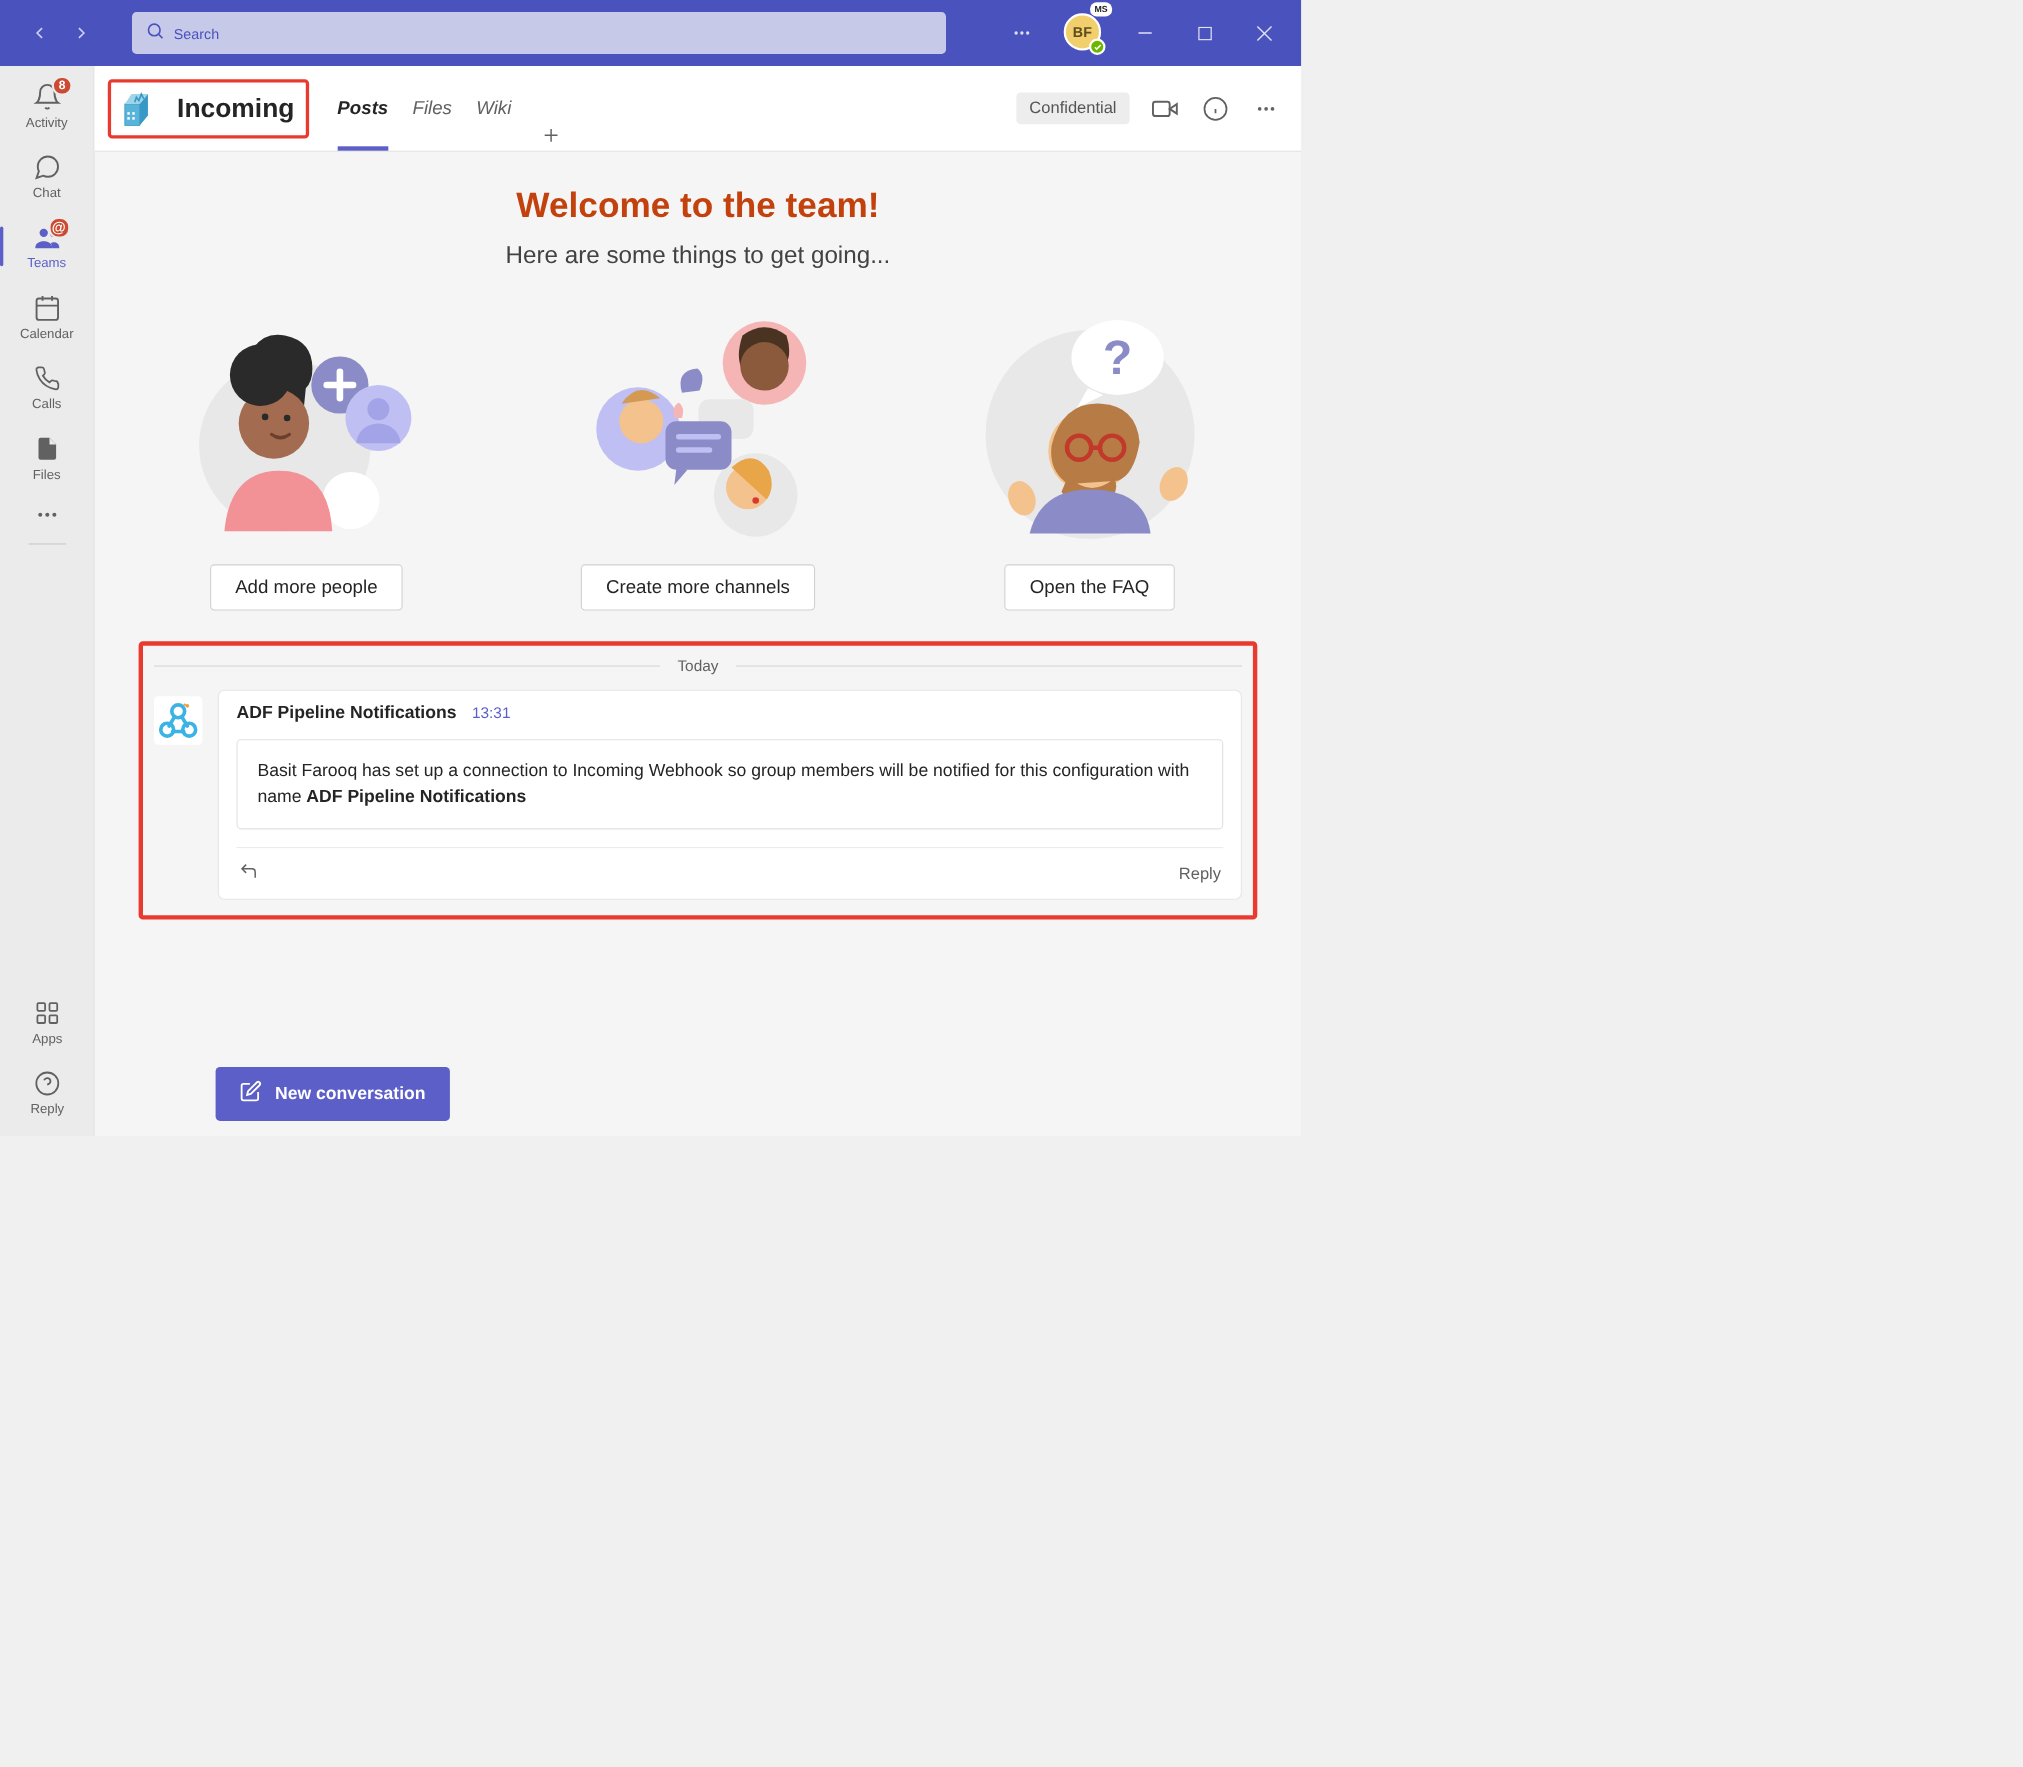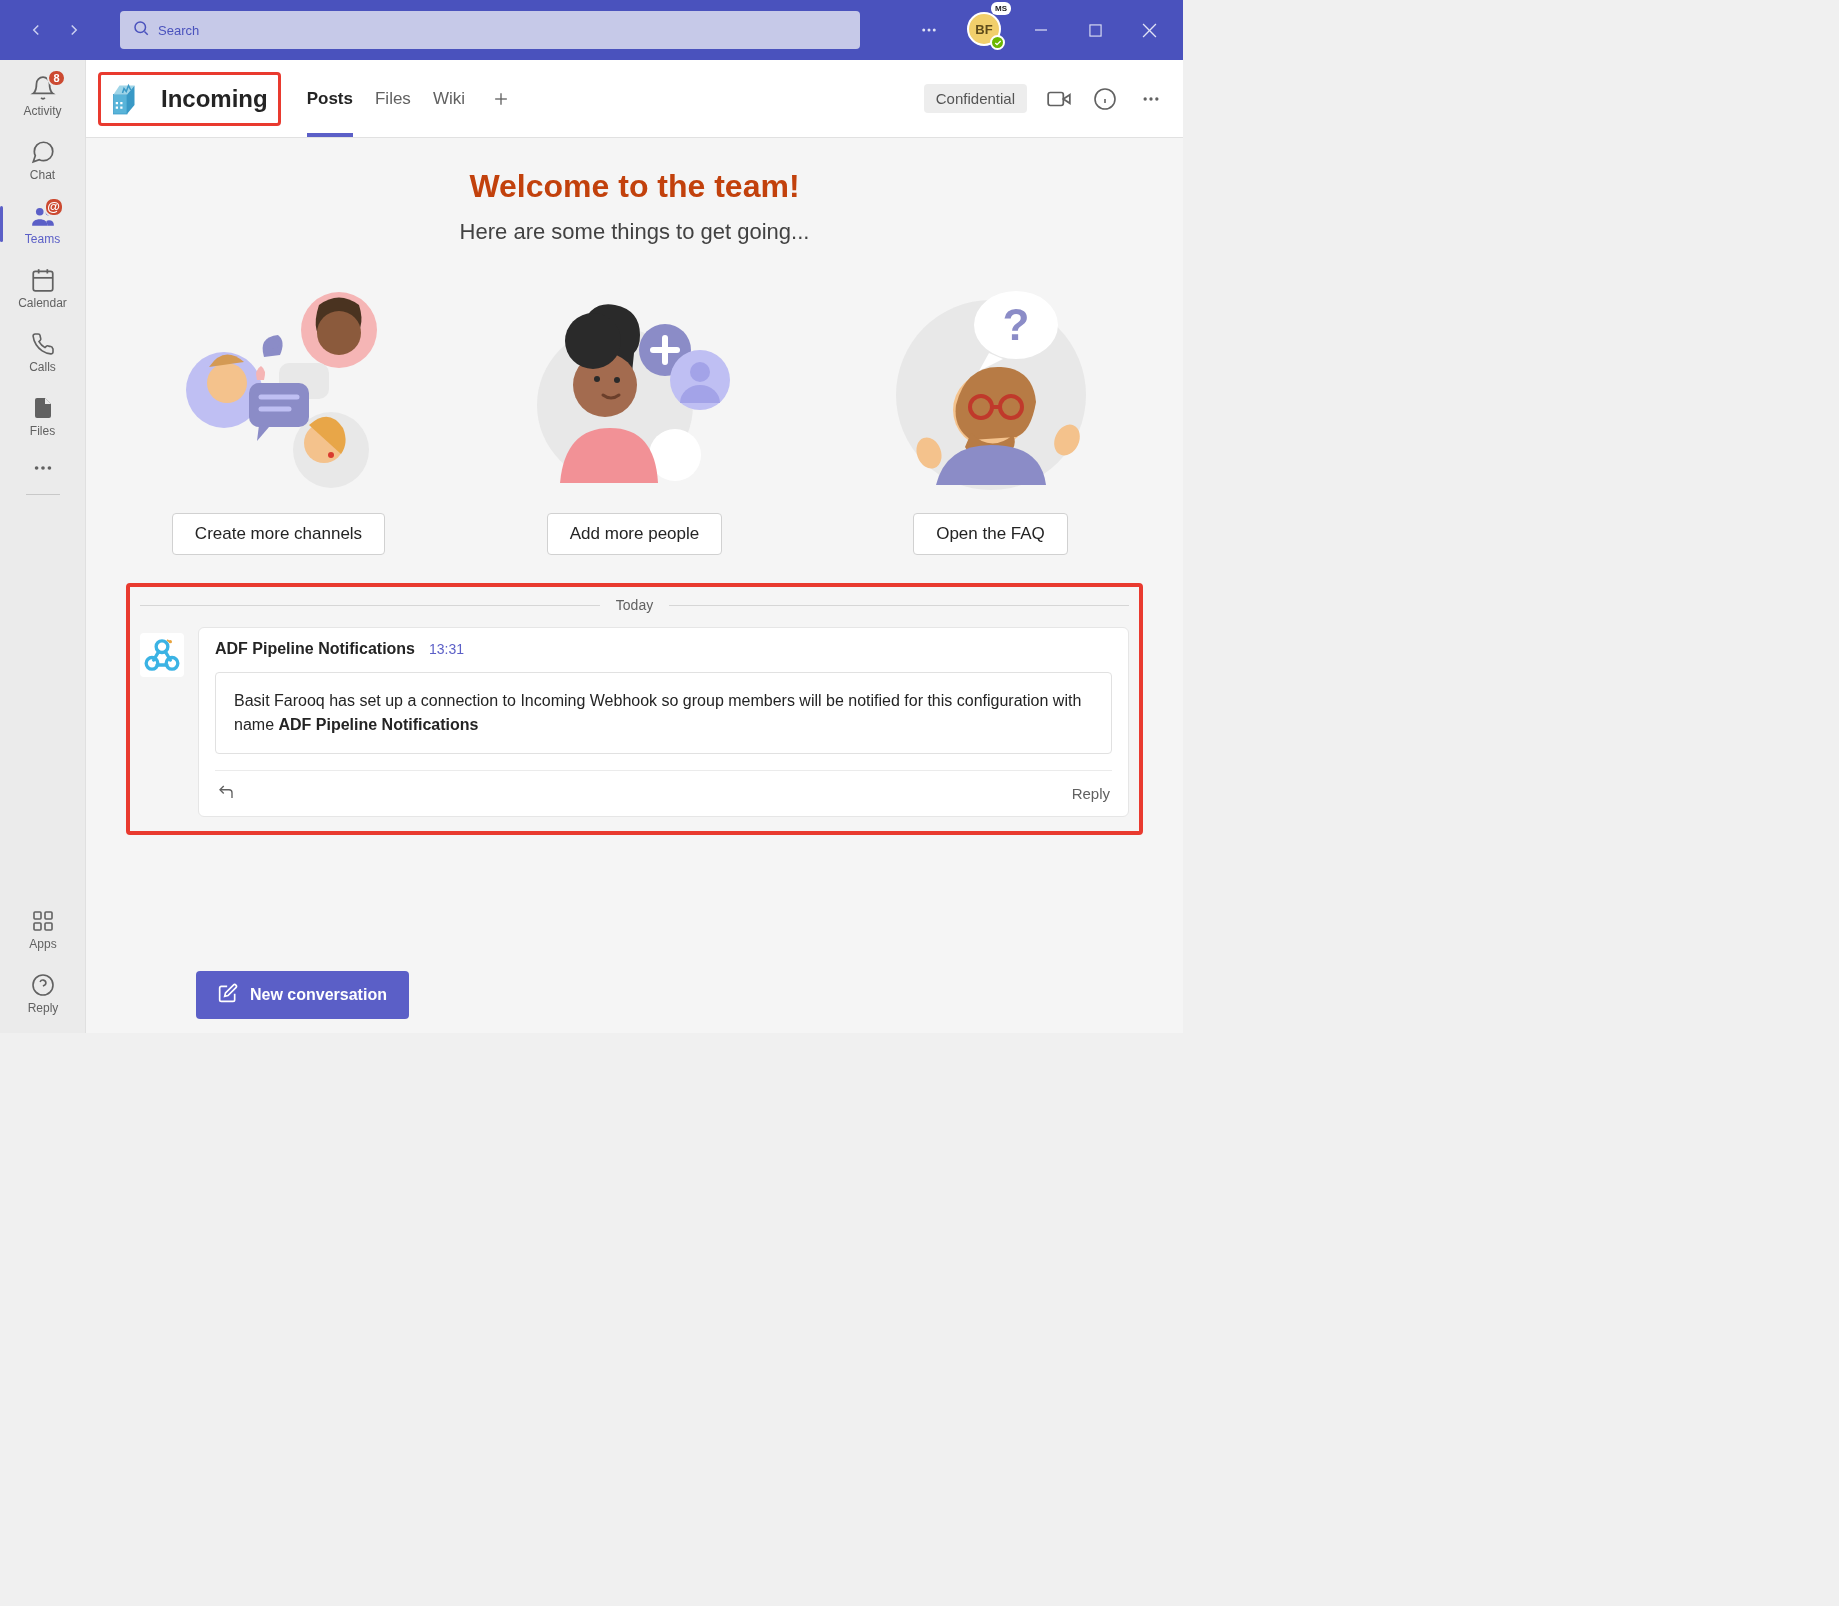--- a/index.html
+++ b/index.html
@@ -106,21 +106,21 @@
   .channel-title-box {
     display: flex; align-items: center; gap: 14px;
     border: 3px solid #e93a2f; border-radius: 4px;
     padding: 4px 10px 4px 6px;
   }
   .channel-logo {
     width: 40px; height: 40px; border-radius: 4px; background: #fff;
     display:flex; align-items:center; justify-content:center;
   }
   .channel-title { font-size: 24px; font-weight: 700; color: #242424; }
-  .tabs { display: flex; gap: 22px; margin-left: 14px; align-items: center; height:100%;}
+  .tabs { display: flex; gap: 22px; margin-left: 14px; align-items: flex-end; height:100%;font-style:italic;}
   .tab {
     font-size: 17px; color: #616161; cursor: pointer;
     height: 100%; display: flex; align-items: center;
     border-bottom: 4px solid transparent; padding-top:4px;
   }
   .tab.active { color: #242424; font-weight: 600; border-bottom-color: #5b5fc7; }
   .tab-add { width: 28px; height: 28px; display:flex; align-items:center; justify-content:center; color:#616161; cursor:pointer;}
   .header-right { margin-left: auto; display: flex; align-items: center; gap: 18px; }
   .confidential {
     background: #ededed; color: #545454; font-size: 15px;
@@ -411,20 +411,43 @@
       </div>
     </div>
 
     <div class="scroll-body">
       <div class="welcome">
         <h1>Welcome to the team!</h1>
         <p>Here are some things to get going...</p>
       </div>
 
       <div class="cards-row">
+
+        <div class="card">
+          <div class="card-illus">
+            <svg viewBox="0 0 220 220" width="220" height="220">
+              <circle cx="90" cy="130" r="78" fill="#e8e8e8"></circle>
+              <circle cx="140" cy="75" r="26" fill="#8b8cc7"></circle>
+              <line x1="140" y1="63" x2="140" y2="87" stroke="#fff" stroke-width="6" stroke-linecap="round"></line>
+              <line x1="128" y1="75" x2="152" y2="75" stroke="#fff" stroke-width="6" stroke-linecap="round"></line>
+              <circle cx="175" cy="105" r="30" fill="#bfbff3"></circle>
+              <circle cx="175" cy="97" r="10" fill="#a3a3e8"></circle>
+              <path d="M155 128 a20 18 0 0 1 40 0 z" fill="#a3a3e8"></path>
+              <circle cx="150" cy="180" r="26" fill="#fff"></circle>
+              <path d="M55 55 q10 -30 35 -25 q25 5 25 30 q0 12 -6 18 l-4 40 q-30 20 -50 -5 z" fill="#2a2a2a"></path>
+              <circle cx="80" cy="110" r="32" fill="#a36b4f"></circle>
+              <circle cx="92" cy="105" r="3" fill="#2a2a2a"></circle>
+                <circle cx="72" cy="104" r="3" fill="#2a2a2a"></circle>
+              <path d="M78 120 q8 6 16 0" stroke="#6b3f2b" stroke-width="3" fill="none" stroke-linecap="round"></path>
+              <path d="M35 208 q5 -55 50 -55 q45 0 48 55 z" fill="#f29196"></path>
+              <circle cx="68" cy="66" r="28" fill="#2a2a2a"></circle>
+            </svg>
+          </div>
+          <button class="card-btn">Add more people</button>
+        </div>
 
         <div class="card">
           <div class="card-illus">
             <svg viewBox="0 0 220 220" width="220" height="220">
               <circle cx="170" cy="55" r="38" fill="#f5b5b5"></circle>
               <path d="M150 30 q20 -15 40 0 q8 25 -10 36 l-20 4 q-20 -10 -10 -40" fill="#4a3320"></path>
               <circle cx="170" cy="58" r="22" fill="#8b5a3c"></circle>
               <circle cx="55" cy="115" r="38" fill="#bfbff3"></circle>
               <circle cx="58" cy="108" r="20" fill="#f4c28c"></circle>
               <path d="M40 92 q15 -22 35 -5" fill="#d49a54"></path>
@@ -441,43 +464,20 @@
               <line x1="92" y1="134" x2="120" y2="134" stroke="#bfbff3" stroke-width="5" stroke-linecap="round"></line>
               <path d="M88 105 q-3 -10 4 -14 q6 4 3 14" fill="#f5b5b5"></path>
             </svg>
           </div>
           <button class="card-btn">Create more channels</button>
         </div>
 
         <div class="card">
           <div class="card-illus">
             <svg viewBox="0 0 220 220" width="220" height="220">
-              <circle cx="90" cy="130" r="78" fill="#e8e8e8"></circle>
-              <circle cx="140" cy="75" r="26" fill="#8b8cc7"></circle>
-              <line x1="140" y1="63" x2="140" y2="87" stroke="#fff" stroke-width="6" stroke-linecap="round"></line>
-              <line x1="128" y1="75" x2="152" y2="75" stroke="#fff" stroke-width="6" stroke-linecap="round"></line>
-              <circle cx="175" cy="105" r="30" fill="#bfbff3"></circle>
-              <circle cx="175" cy="97" r="10" fill="#a3a3e8"></circle>
-              <path d="M155 128 a20 18 0 0 1 40 0 z" fill="#a3a3e8"></path>
-              <circle cx="150" cy="180" r="26" fill="#fff"></circle>
-              <path d="M55 55 q10 -30 35 -25 q25 5 25 30 q0 12 -6 18 l-4 40 q-30 20 -50 -5 z" fill="#2a2a2a"></path>
-              <circle cx="80" cy="110" r="32" fill="#a36b4f"></circle>
-              <circle cx="92" cy="105" r="3" fill="#2a2a2a"></circle>
-                <circle cx="72" cy="104" r="3" fill="#2a2a2a"></circle>
-              <path d="M78 120 q8 6 16 0" stroke="#6b3f2b" stroke-width="3" fill="none" stroke-linecap="round"></path>
-              <path d="M35 208 q5 -55 50 -55 q45 0 48 55 z" fill="#f29196"></path>
-              <circle cx="68" cy="66" r="28" fill="#2a2a2a"></circle>
-            </svg>
-          </div>
-          <button class="card-btn">Add more people</button>
-        </div>
-
-        <div class="card">
-          <div class="card-illus">
-            <svg viewBox="0 0 220 220" width="220" height="220">
               <circle cx="110" cy="120" r="95" fill="#e8e8e8"></circle>
               <ellipse cx="135" cy="50" rx="42" ry="34" fill="#fff"></ellipse>
               <path d="M108 78 l-10 18 l24 -12 z" fill="#fff"></path>
               <text x="135" y="65" font-size="44" font-weight="700" fill="#8b8cc7" text-anchor="middle">?</text>
               <circle cx="110" cy="135" r="38" fill="#f4c28c"></circle>
               <path d="M75 130 q10 -40 45 -38 q32 2 35 35 q-5 30 -20 35 l-45 3 q-18 -12 -15 -35" fill="#b77b45"></path>
               <path d="M90 158 q20 20 42 2 q6 12 -8 22 q-30 8 -40 -10 z" fill="#b77b45"></path>
               <circle cx="100" cy="132" r="11" fill="none" stroke="#c0392b" stroke-width="4"></circle>
               <circle cx="130" cy="132" r="11" fill="none" stroke="#c0392b" stroke-width="4"></circle>
               <line x1="111" y1="132" x2="119" y2="132" stroke="#c0392b" stroke-width="4"></line>

